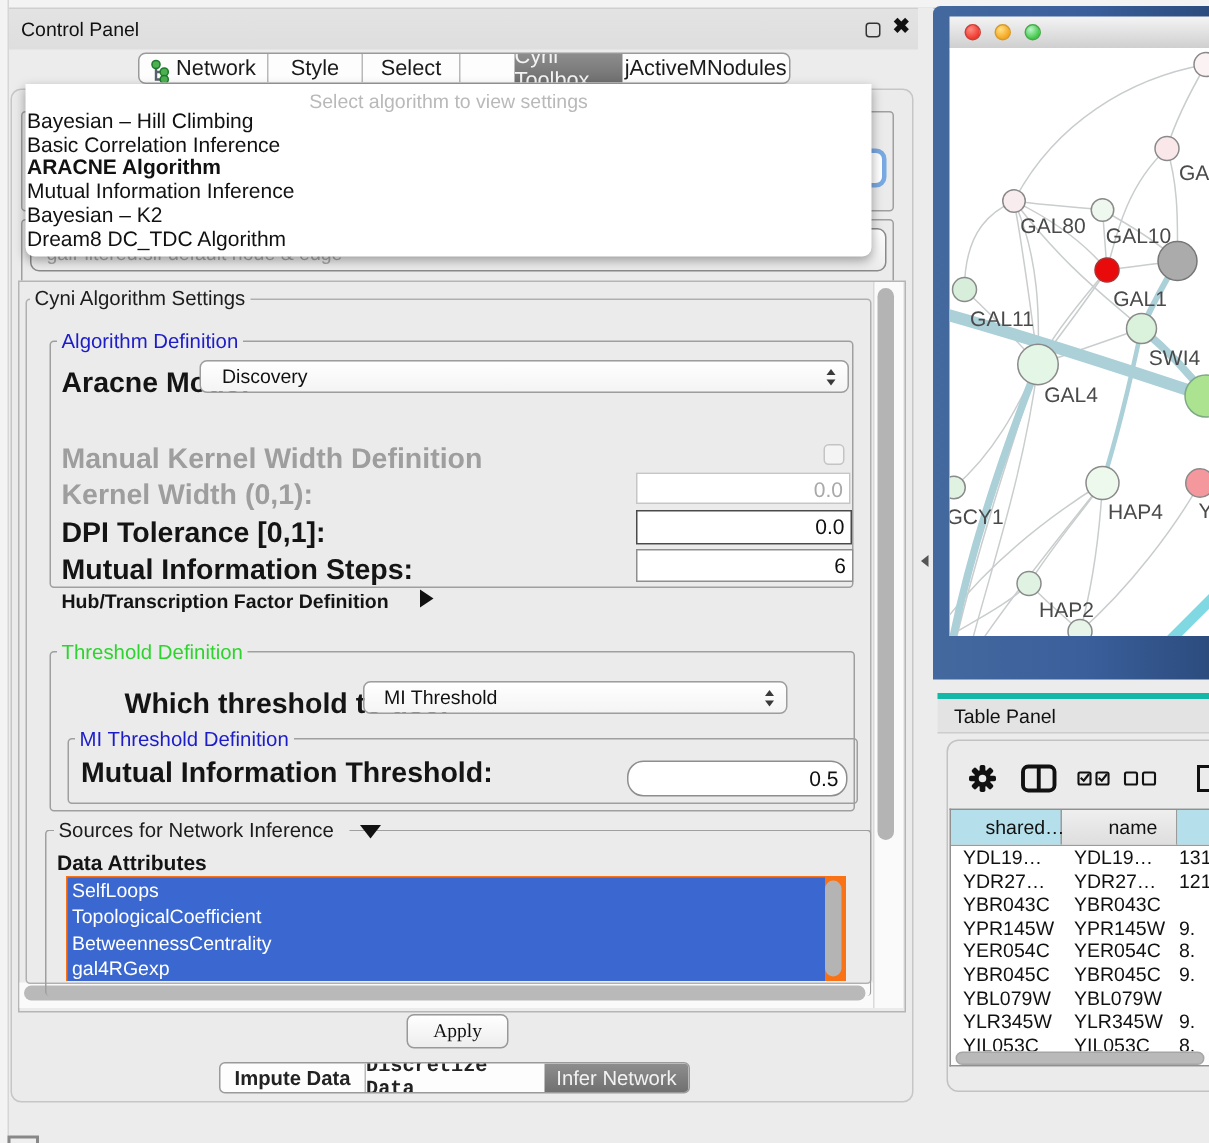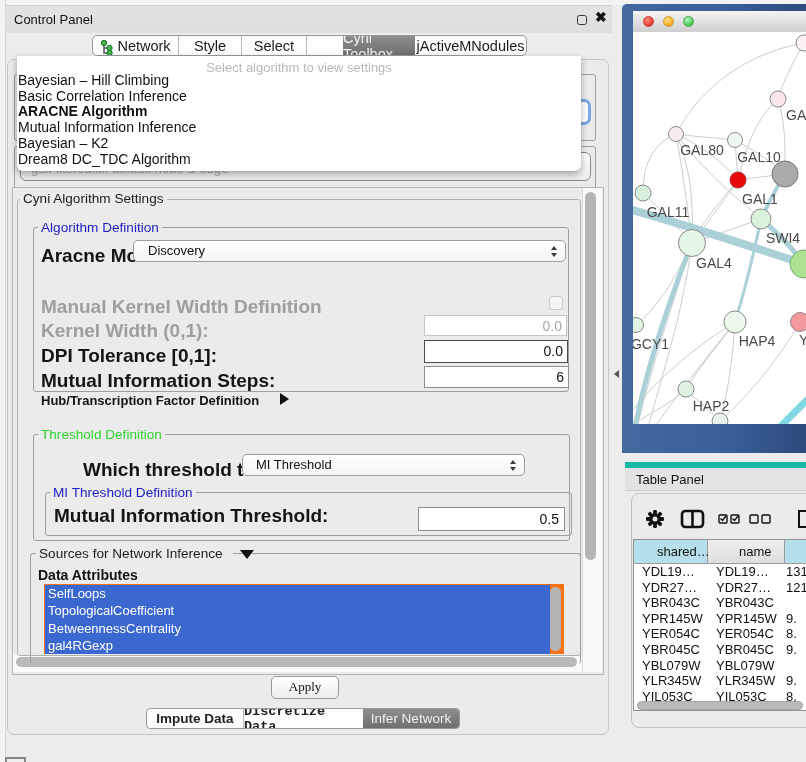--- a/index.html
+++ b/index.html
@@ -103,21 +103,21 @@
     <div class="spin">
         <b></b>
         <i></i>
       </div>
   </div>
 
   <div class="abs grp" style="left:45px;top:492px;width:525px;height:42px;"></div>
   <div class="grptitle" style="left:50px;top:485px;color:#1d1dc8;">MI Threshold Definition</div>
 
   <div class="abs lbl" style="left:54px;top:505px;">Mutual Information Threshold:</div>
-  <div class="abs field" style="left:418px;top:507px;width:140px;height:19px;font-size:14px;padding-right:5px;padding-top:3px;border-color:#8e8e8e;">0.5</div>
+  <div class="abs field" style="left:418px;top:507px;width:140px;height:19px;font-size:14px;padding-right:5px;padding-top:3px;border-color:#8e8e8e;border-radius:11px;">0.5</div>
 
   <div class="abs grp" style="left:30px;top:553px;width:549px;height:110px;border-bottom:none;"></div>
   <div class="grptitle" style="left:36px;top:546px;color:#1c1c1c;">Sources for Network Inference &nbsp;</div>
   <div class="abs" style="left:240px;top:550px;width:0;height:0;border-top:9px solid #111;border-left:7px solid transparent;border-right:7px solid transparent;"></div>
 
   <div class="abs lbl" style="left:38px;top:567px;font-size:14px;">Data Attributes</div>
 
   <div class="abs" style="left:44px;top:584px;width:520px;height:70px;background:#f97316;overflow:hidden;">
     <div class="abs" style="left:1px;top:1px;width:502px;height:69px;background:#3b68d0;color:#fff;font-size:13px;line-height:17.3px;padding-left:3px;">
       SelfLoops<br>TopologicalCoefficient<br>BetweennessCentrality<br>gal4RGexp
@@ -221,21 +221,21 @@
         <text x="150" y="211" text-anchor="middle">SWI4</text>
         <text x="81" y="236" text-anchor="middle">GAL4</text>
         <text x="17" y="317" text-anchor="middle">GCY1</text>
         <text x="124" y="314" text-anchor="middle">HAP4</text>
         <text x="166" y="313">Y</text>
         <text x="78" y="379" text-anchor="middle">HAP2</text>
       </g>
     </svg>
   </div>
 
-  <div class="abs" style="left:625px;top:462px;width:181px;height:22px;background:#e3e3e3;border-top:6px solid #14b8a6;border-bottom:1px solid #cdcdcd;">
+  <div class="abs" style="left:625px;top:462px;width:181px;height:22px;background:#e3e3e3;border-top:4px solid #14b8a6;border-bottom:1px solid #cdcdcd;">
     <div class="abs" style="left:11px;top:4px;font-size:13px;color:#111;">Table Panel</div>
   </div>
 
   <div class="abs" style="left:631px;top:493px;width:180px;height:233px;background:#ebebeb;border:1px solid #c2c2c2;border-radius:8px 0 0 8px;overflow:hidden;">
 
     <svg width="179" height="44" viewBox="0 0 179 44" style="position:absolute;left:0;top:0;">
       <g transform="translate(23,25)" fill="#111">
         <g>
           <rect x="-1.9" y="-9" width="3.8" height="5" rx="1.2"></rect>
           <rect x="-1.9" y="4" width="3.8" height="5" rx="1.2"></rect>

